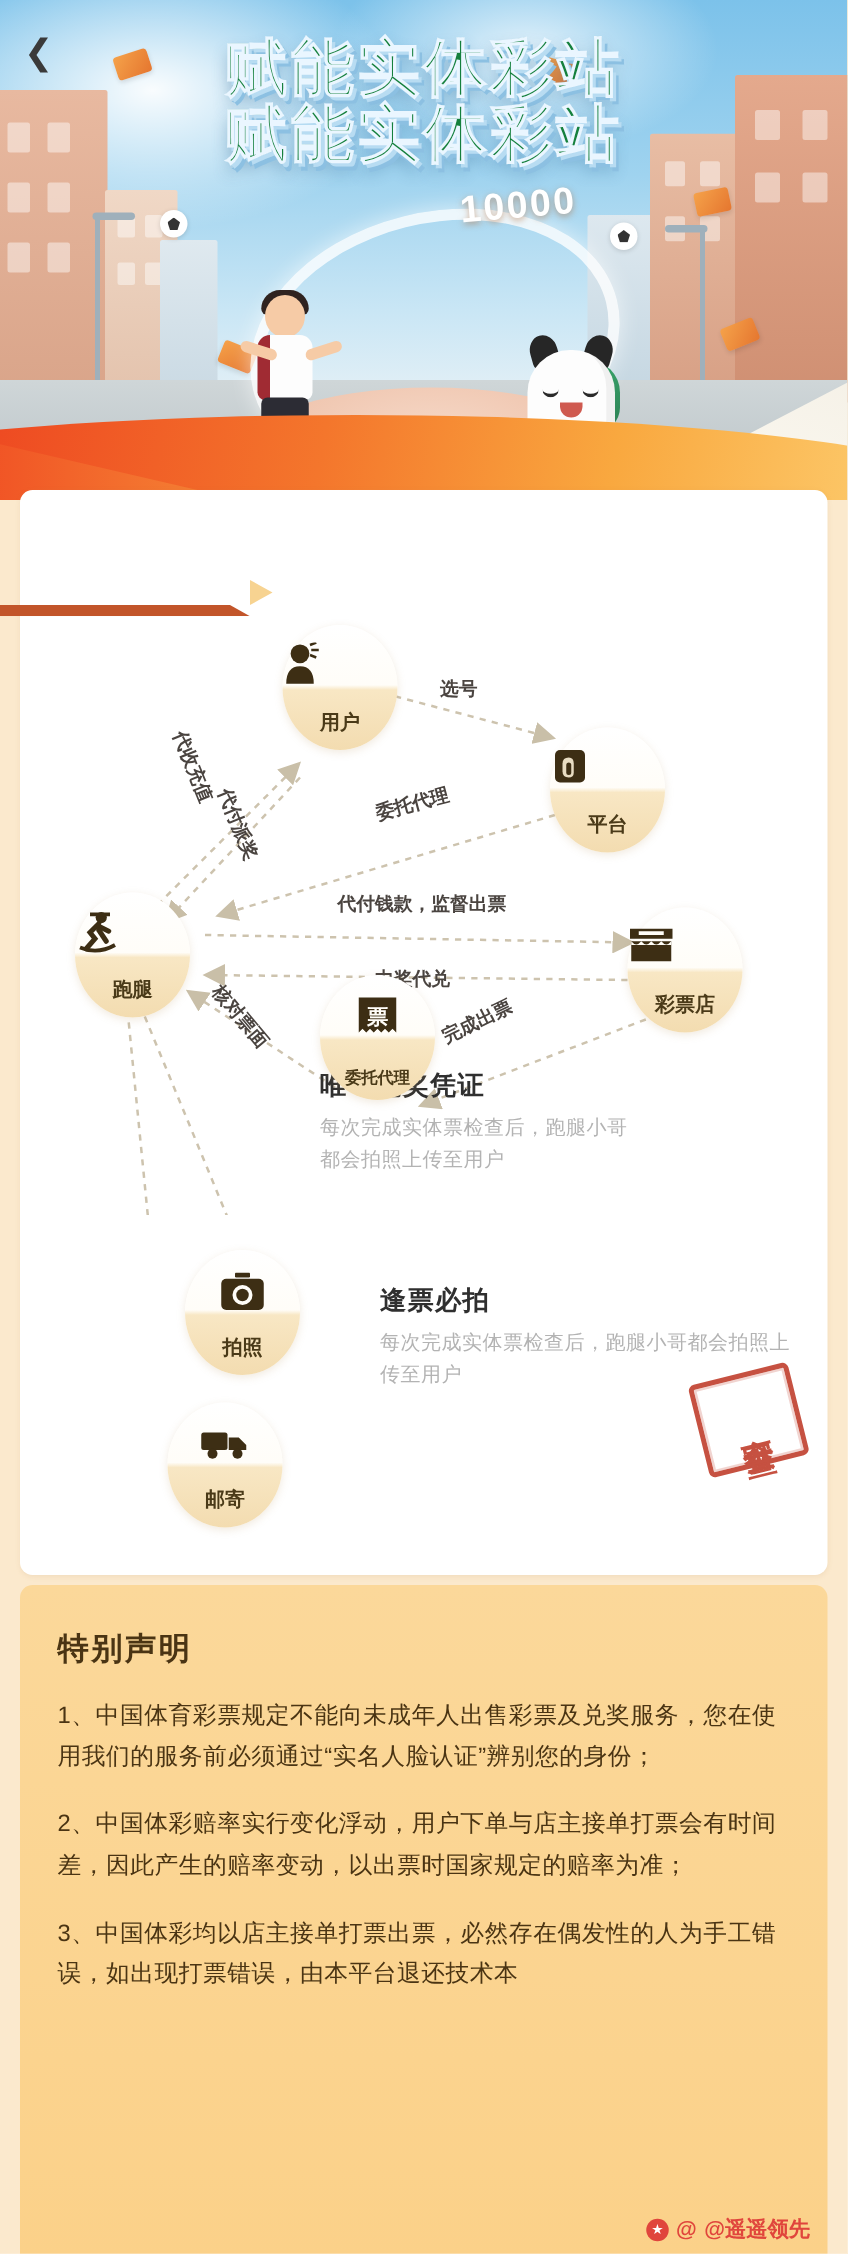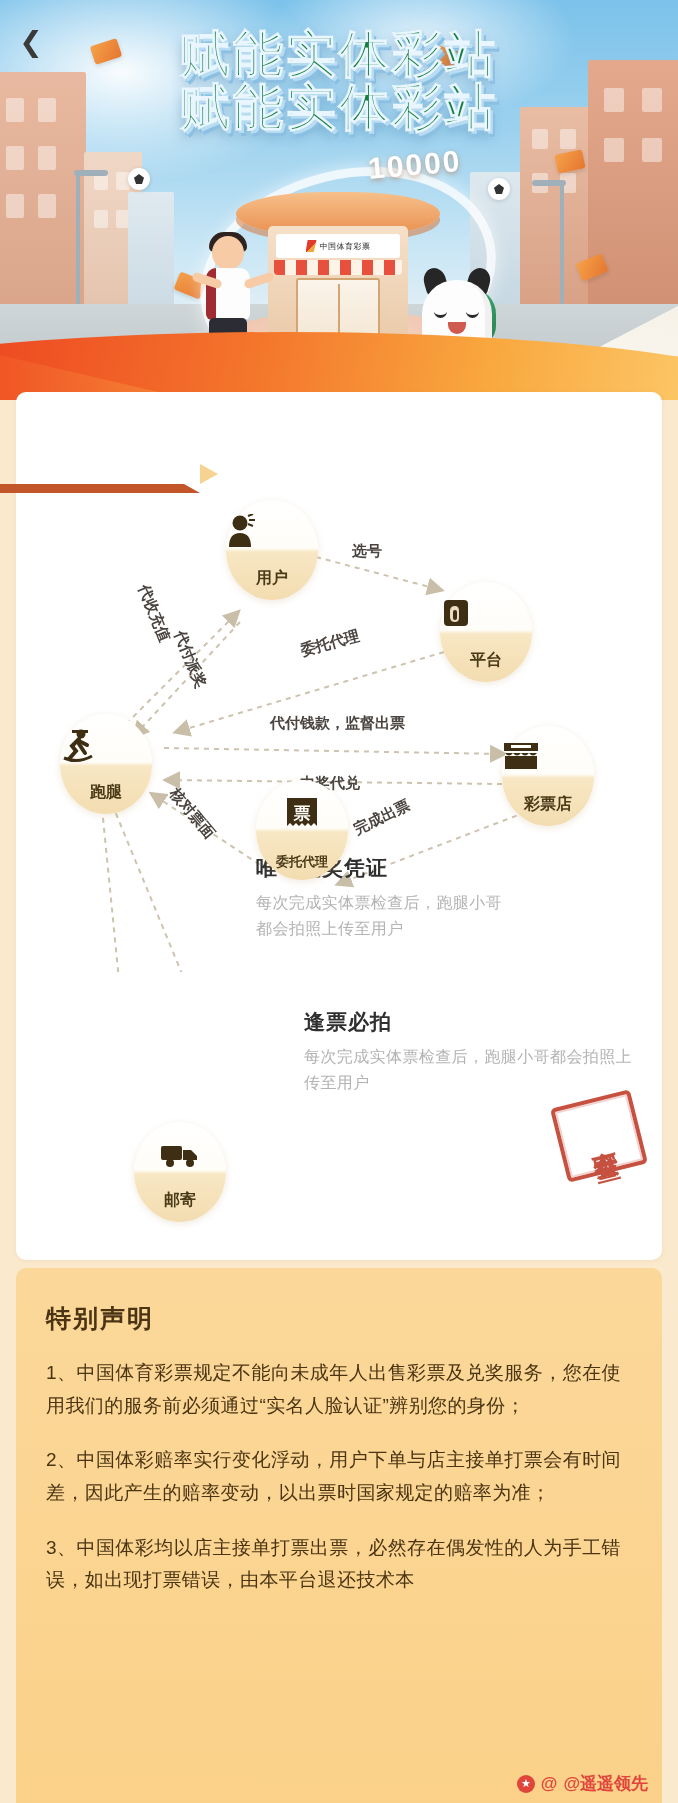--- a/index.html
+++ b/index.html
@@ -283,30 +283,20 @@
     <div class="tkt" style="left:92px;top:42px;transform:rotate(-18deg)"></div>
     <div class="tkt" style="left:432px;top:48px;transform:rotate(16deg)"></div>
     <div class="tkt" style="left:556px;top:152px;transform:rotate(-12deg)"></div>
     <div class="tkt" style="left:176px;top:276px;transform:rotate(22deg)"></div>
     <div class="tkt" style="left:578px;top:258px;transform:rotate(-22deg)"></div>
     <div class="sball sb1"></div>
     <div class="sball sb2"></div>
 
     <div class="ring"></div>
 
-    <div class="kiosk">
-      <div class="kiosk-roof"></div>
-      <div class="kiosk-body"></div>
-      <div class="kiosk-sign">
-        <span class="kiosk-logo"></span>
-        <span>中国体育彩票</span>
-      </div>
-      <div class="awning"></div>
-      <div class="kiosk-door"></div>
-    </div>
 
     <div class="num10000">10000</div>
 
     <div class="boy">
       <div class="boy-hair"></div>
         <div class="boy-head"></div>
       <div class="boy-torso"></div>
       <div class="boy-arm l"></div>
         <div class="boy-arm r"></div>
       <div class="boy-legs"></div>
@@ -447,22 +437,34 @@
       <div class="node-bubble"></div>
       <div class="node-ico">
         <svg width="38" height="38" viewBox="0 0 38 38">
             <path d="M4,3 h30 v28 l-3,-3 l-3,3 l-3,-3 l-3,3 l-3,-3 l-3,3 l-3,-3 l-3,3 l-3,-3 l-3,3z" fill="#3d2e14"></path>
             <text x="19" y="24" font-size="17" font-weight="bold" fill="#fffdf8" text-anchor="middle" font-family="DejaVu Sans">票</text>
           </svg>
       </div>
       <div class="node-label sm">委托代理</div>
     </div>
 
+    <div class="node" style="left:132px;top:608px;">
+      <div class="node-bubble"></div>
+      <div class="node-ico">
+        <svg width="38" height="32" viewBox="0 0 38 32">
+            <rect x="13" y="0" width="12" height="4" rx="1" fill="#3d2e14"></rect>
+            <rect x="2" y="5" width="34" height="25" rx="4" fill="#3d2e14"></rect>
+            <circle cx="19" cy="18" r="8" fill="#fffdf8"></circle>
+            <circle cx="19" cy="18" r="5" fill="#3d2e14"></circle>
+          </svg>
+      </div>
+      <div class="node-label">拍照</div>
+    </div>
     <div class="feat" style="left:288px;top:616px;width:350px;">
-      <div class="feat-txt" style="padding-top:0;">
+      <div class="feat-txt" style="padding-top:0;margin-top:18px;">
         <div class="feat-title">逢票必拍</div>
         <div class="feat-desc" style="width:330px;">每次完成实体票检查后，跑腿小哥都会拍照上传至用户</div>
       </div>
     </div>
 
     <div class="node" style="left:118px;top:730px;">
       <div class="node-bubble"></div>
       <div class="node-ico">
         <svg width="40" height="28" viewBox="0 0 40 28">
             <rect x="1" y="4" width="21" height="14" rx="2" fill="#3d2e14"></rect>

